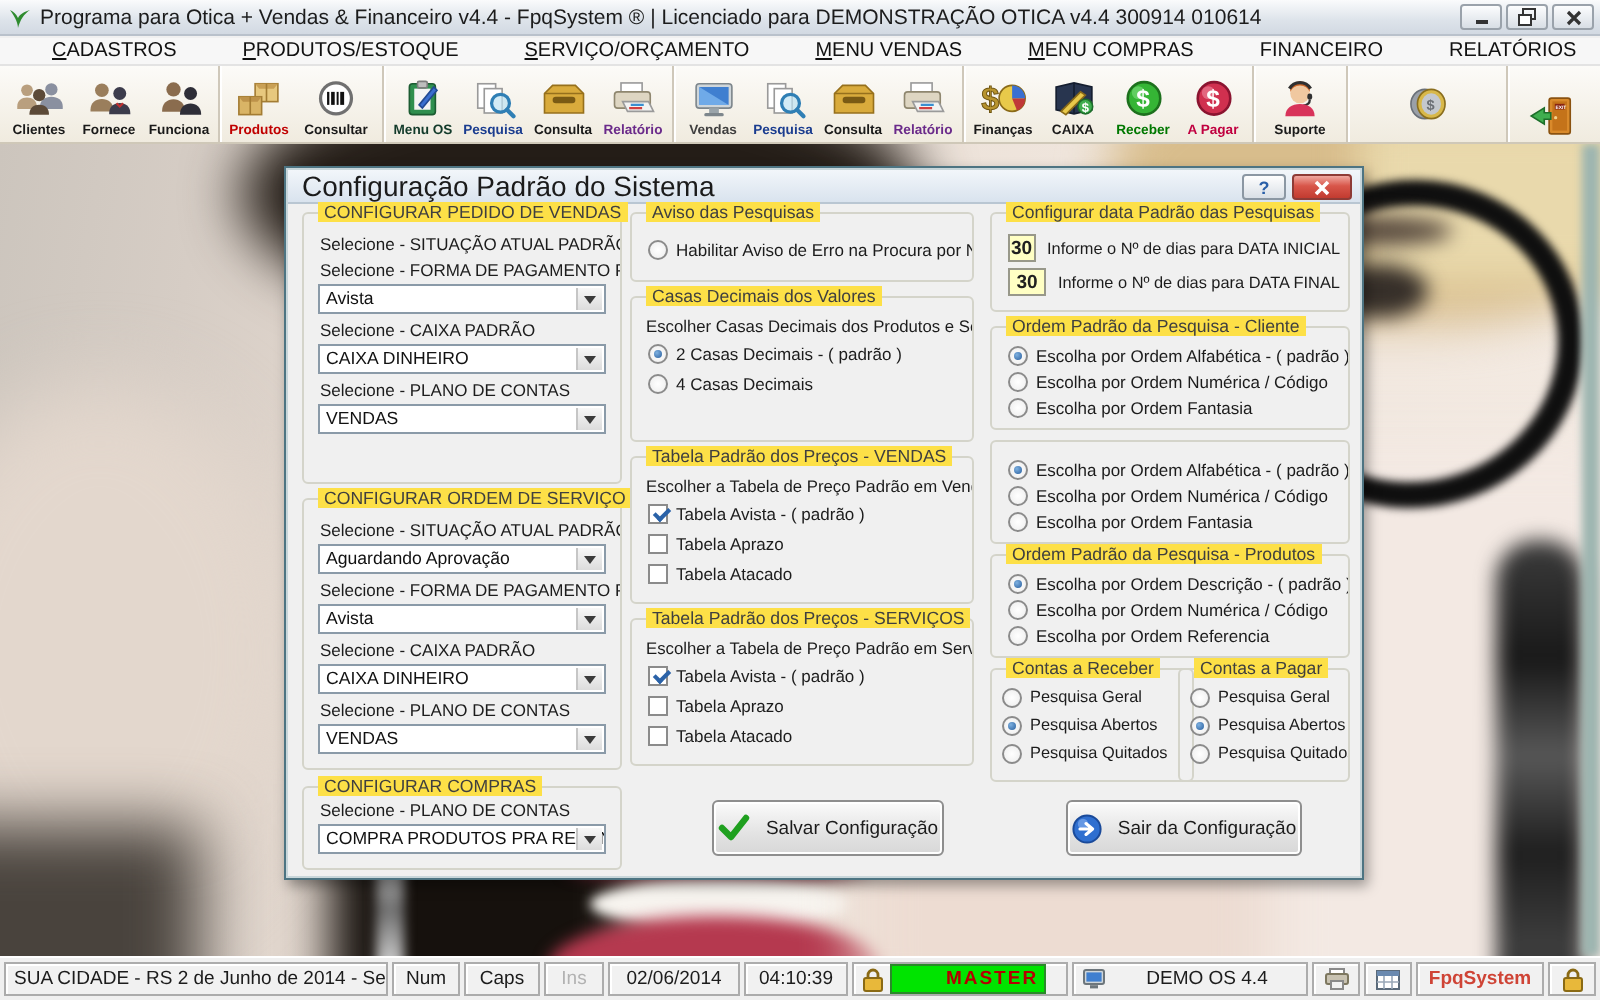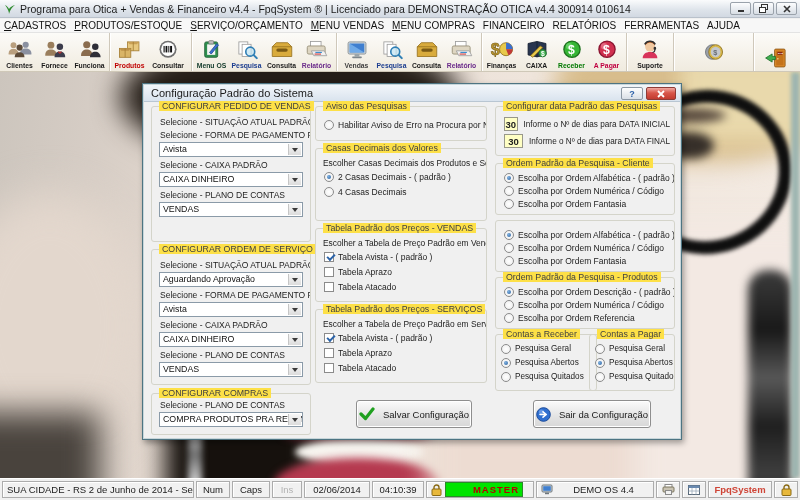--- a/index.html
+++ b/index.html
@@ -11,21 +11,21 @@
   .titlebar { position:absolute; left:0; top:0; width:800px; height:18px;
     background:linear-gradient(#fafbfc,#dde3ea 60%,#d2d9e2); border-bottom:1px solid #b9c1cb;
     display:flex; align-items:center; padding:0 4px; }
   .titlebar .ttext { font-size:10.5px; color:#1c1c1c; margin-left:4px; white-space:nowrap; overflow:hidden; }
   .winbtns { position:absolute; right:3px; top:2px; display:flex; gap:2px; }
   .winbtn { width:21px; height:13px; border:1px solid #9aa2ab; border-radius:2px;
     background:linear-gradient(#fcfdfe,#d8dee5); display:flex; align-items:center; justify-content:center; }
 
   
   .menubar { position:absolute; left:0; top:19px; width:800px; height:14px; background:#f7f7f7;
-    display:flex; align-items:center; gap:8px; padding-left:4px; border-bottom:1px solid #e3e3e3; }
+    display:flex; align-items:center; gap:33px; padding-left:26px; border-bottom:1px solid #e3e3e3; }
   .menuitem { font-size:10px; color:#111; white-space:nowrap; cursor:default; }
   .menuitem u { text-decoration:underline; }
 
   
   .toolbar { position:absolute; left:0; top:33px; width:800px; height:39px;
     background:linear-gradient(#fcfbf8,#f0ebdf); border-bottom:1px solid #cfc8b8;
     display:flex; align-items:stretch; }
   .tgroup { display:flex; align-items:stretch; padding:0 2px; border-right:1px solid #cfc8ba;
     box-shadow:1px 0 0 #ffffff; }
   .tbtn { width:35px; display:flex; flex-direction:column; align-items:center; justify-content:flex-end;
@@ -58,21 +58,21 @@
   .ph-earring-r { left:748px; top:198px; width:44px; height:240px; border-radius:20px; filter:blur(5px);
     background:linear-gradient(180deg,#3c3c3c,#181818 25%,#585858 45%,#1e1e1e 65%,#3e3e3e 85%,#222); }
   .ph-teal { left:791px; top:0; width:9px; height:406px; background:#9db5b0; filter:blur(2px); }
 
   
   .dialog { position:absolute; left:142px; top:83px; width:540px; height:357px;
     background:#f0f0f0; border:1px solid #4d7482; box-shadow:0 0 0 1px #c8d6da inset, 2px 3px 6px rgba(0,0,0,.35); }
   .dlg-titlebar { position:absolute; left:1px; top:1px; right:1px; height:17px;
     background:linear-gradient(#f2f6fa,#d9e3ee); border-bottom:1px solid #b9c6d2;
     display:flex; align-items:center; padding-left:7px; }
-  .dlg-title { font-size:11px; color:#1b1b1b; }
+  .dlg-title { font-size:14px; color:#1b1b1b; }
   .dlg-btns { position:absolute; right:4px; top:2px; display:flex; gap:3px; }
   .dlg-help { width:22px; height:13px; border:1px solid #8b97a3; border-radius:2px;
     background:linear-gradient(#fefefe,#d9dfe6); font-size:9px; font-weight:bold; color:#2a5fa8;
     display:flex; align-items:center; justify-content:center; }
   .dlg-close { width:30px; height:13px; border:1px solid #8e3b36; border-radius:2px;
     background:linear-gradient(#f0a8a0,#d8564a 45%,#c23b30); display:flex; align-items:center; justify-content:center; }
 
   .group { position:absolute; border:1px solid #d4d4ca; border-radius:3px; }
   .gtitle { position:absolute; top:-6px; left:7px; background:#fde047; padding:0 3px;
     font-size:8.8px; color:#3f3f3f; white-space:nowrap; }

